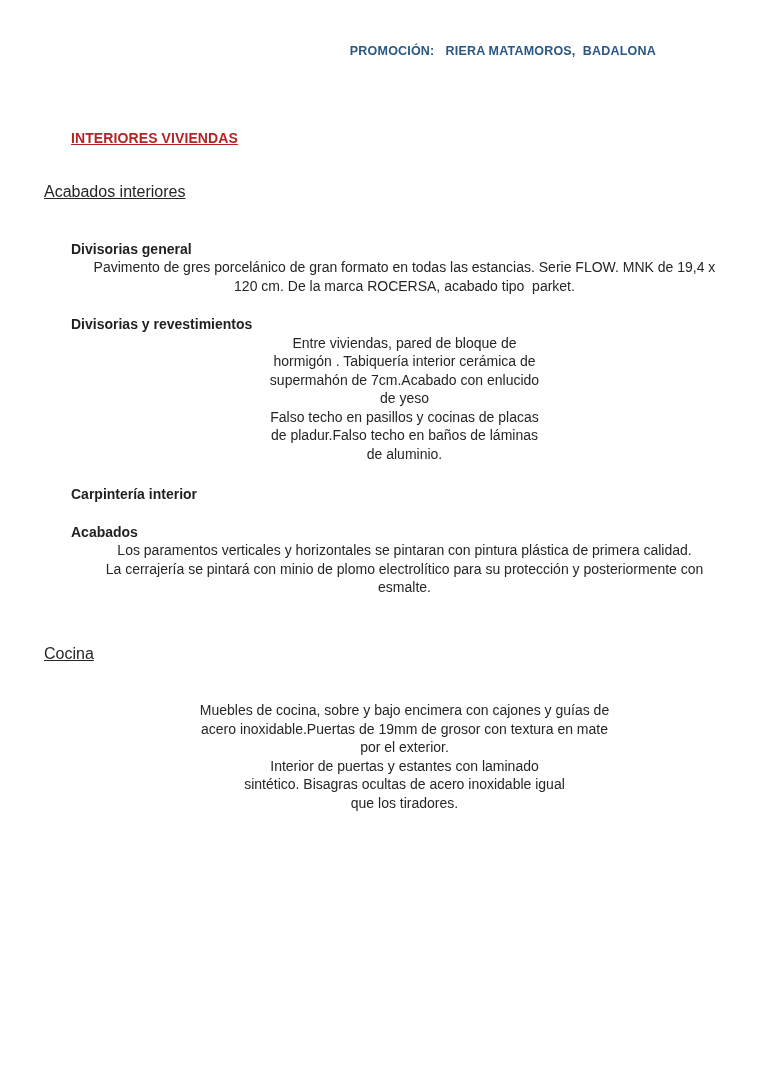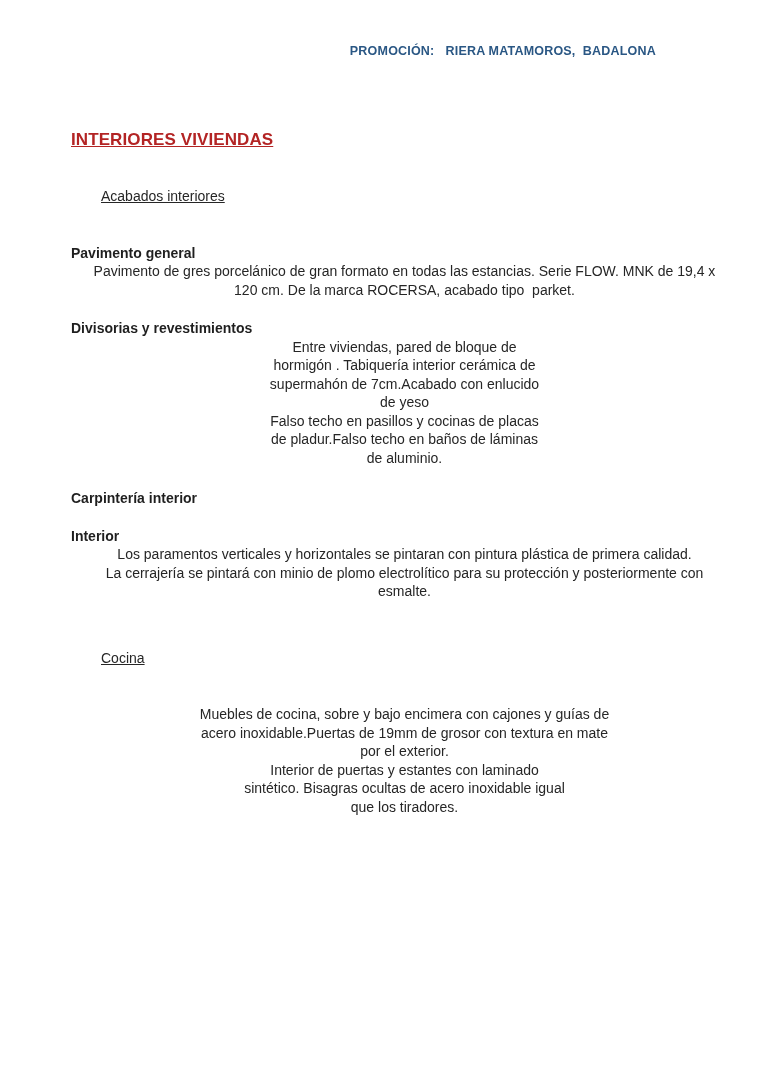--- a/index.html
+++ b/index.html
@@ -18,29 +18,29 @@
     margin-right: 82px;
     text-align: right;
     font-size: 12.5px;
     font-weight: bold;
     letter-spacing: 0.2px;
     color: #2A5784;
     white-space: pre;
   }
   .doc-title {
     margin: 72px 0 0 71px;
-    font-size: 17px;
+    font-size: 14px;
     font-weight: bold;
     color: #B32424;
     text-decoration: underline;
     letter-spacing: 0.1px;
   }
   .section-heading {
-    margin-left: 101px;
-    font-size: 14px;
+    margin-left: 44px;
+    font-size: 16px;
     font-weight: normal;
     line-height: 18.5px;
     text-decoration: underline;
   }
   .heading-acabados { margin-top: 37px; }
   .heading-cocina   { margin-top: 48px; }
   .sub { margin-left: 71px; }
   .sub h3 {
     font-size: 14px;
     font-weight: bold;
@@ -65,42 +65,42 @@
 
 <div class="page">
 
   <div class="doc-header">PROMOCIÓN:   RIERA MATAMOROS,  BADALONA</div>
 
   <h1 class="doc-title">INTERIORES VIVIENDAS</h1>
 
   <h2 class="section-heading heading-acabados">Acabados interiores</h2>
 
   <div class="sub sub-pavimento">
-    <h3>Pavimento general</h3>
+    <h3>Divisorias general</h3>
     <p>Pavimento de gres porcelánico de gran formato en todas las estancias. Serie FLOW. MNK de 19,4 x
 120 cm. De la marca ROCERSA, acabado tipo  parket.</p>
   </div>
 
   <div class="sub sub-divisorias">
     <h3>Divisorias y revestimientos</h3>
     <p>Entre viviendas, pared de bloque de
 hormigón . Tabiquería interior cerámica de
 supermahón de 7cm.Acabado con enlucido
 de yeso
 Falso techo en pasillos y cocinas de placas
 de pladur.Falso techo en baños de láminas
 de aluminio.</p>
   </div>
 
   <div class="sub sub-carpinteria">
     <h3>Carpintería interior</h3>
   </div>
 
   <div class="sub sub-pintura">
-    <h3>Interior</h3>
+    <h3>Acabados</h3>
     <p>Los paramentos verticales y horizontales se pintaran con pintura plástica de primera calidad.
 La cerrajería se pintará con minio de plomo electrolítico para su protección y posteriormente con
 esmalte.</p>
   </div>
 
   <h2 class="section-heading heading-cocina">Cocina</h2>
 
   <div class="sub sub-mobiliario">
     <p>Muebles de cocina, sobre y bajo encimera con cajones y guías de
 acero inoxidable.Puertas de 19mm de grosor con textura en mate

